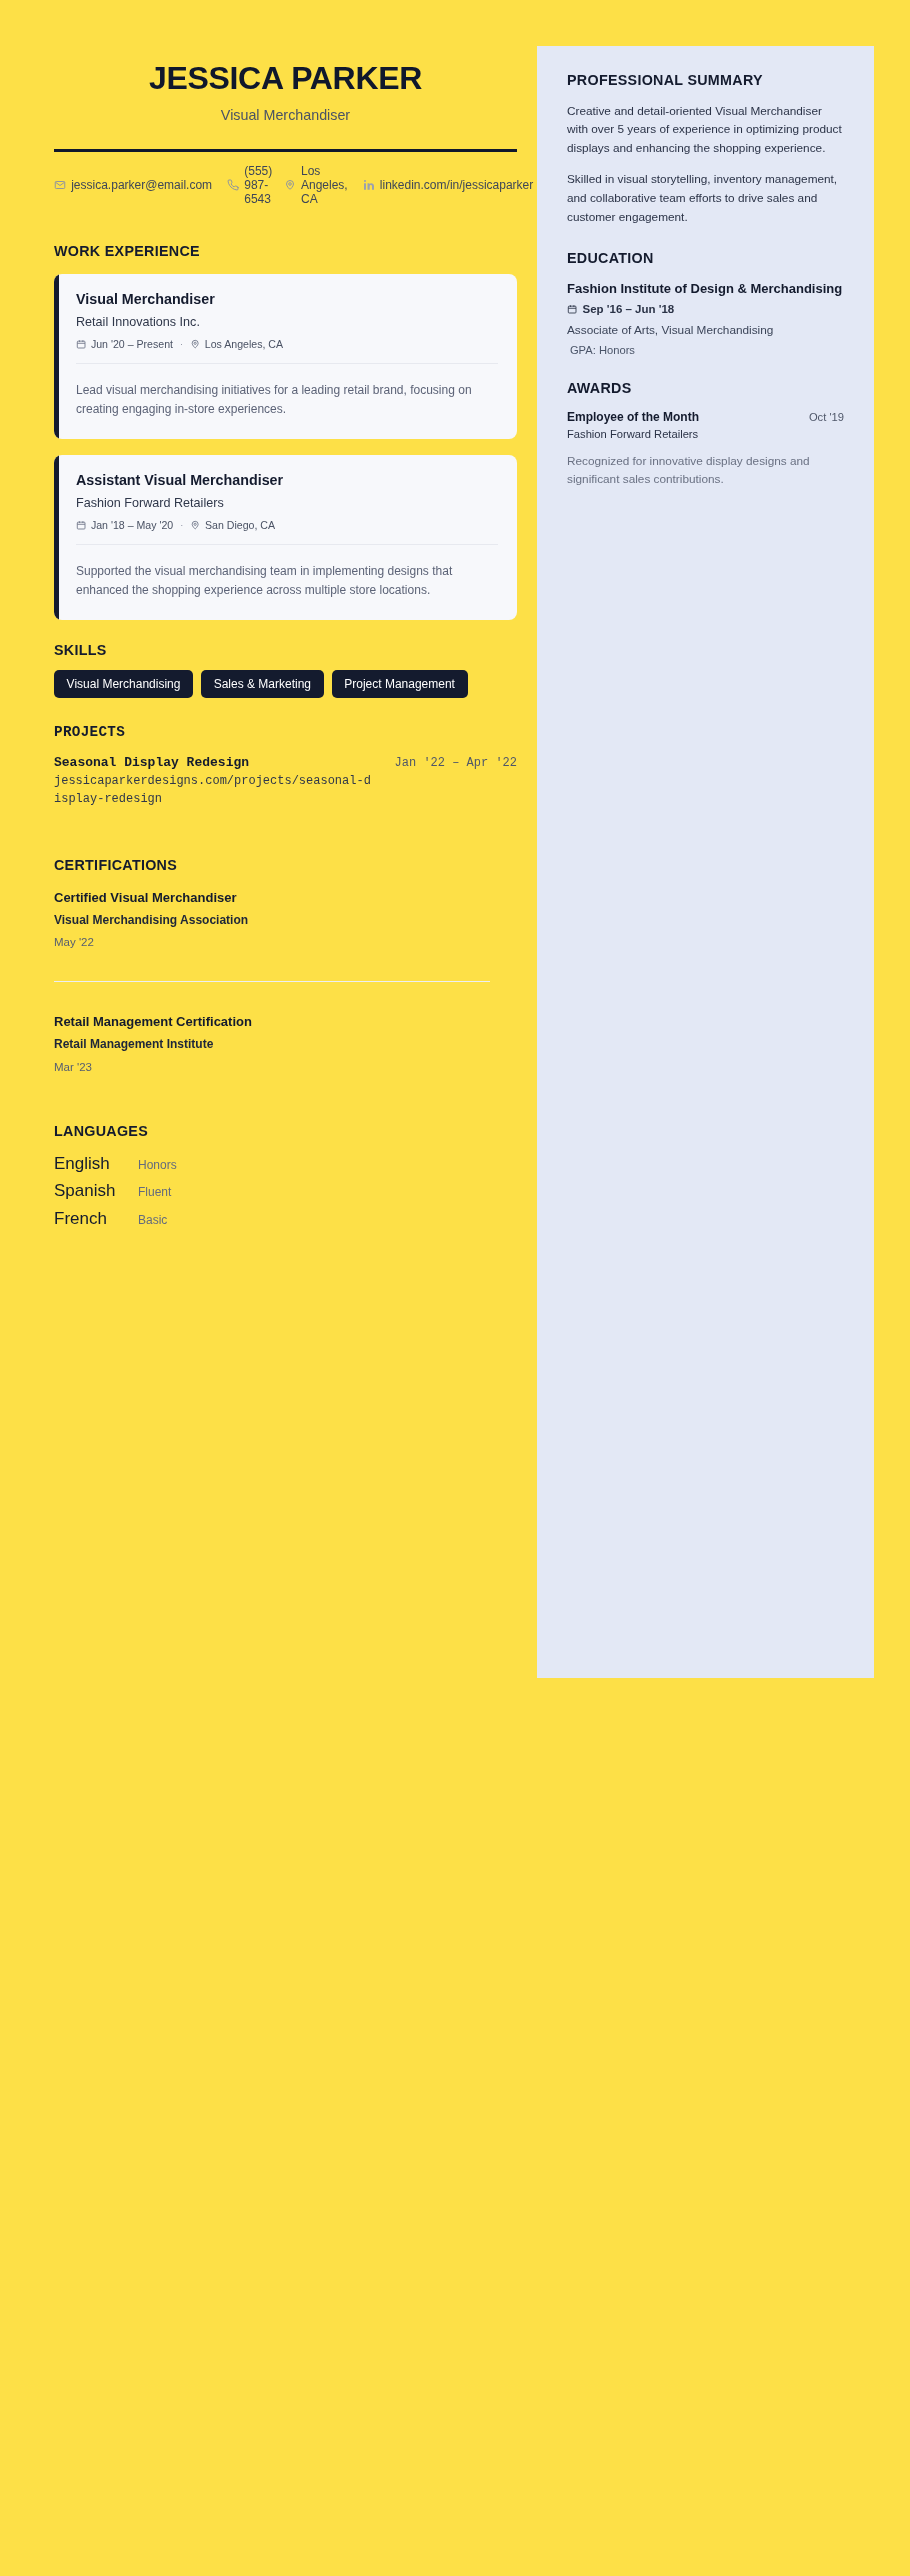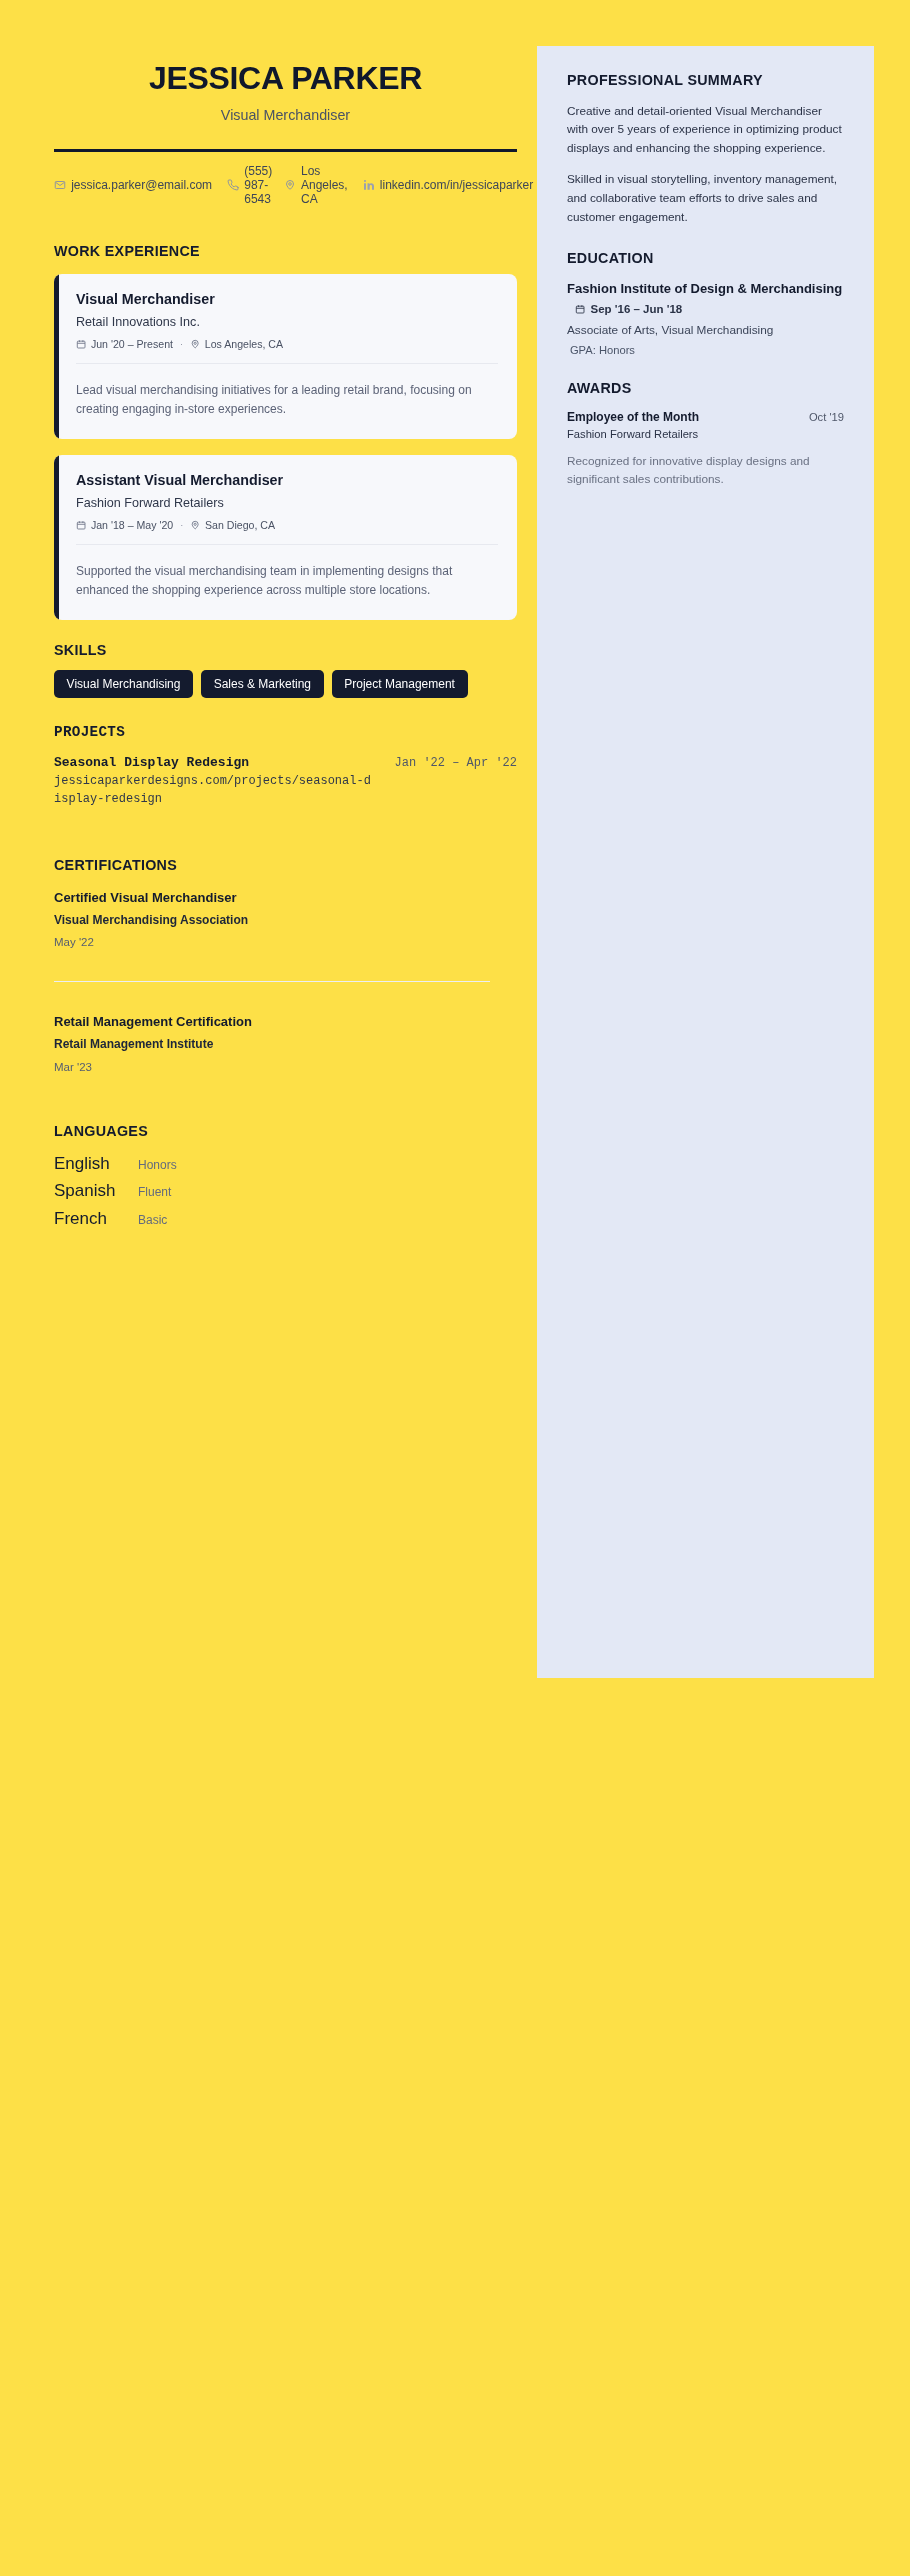--- a/index.html
+++ b/index.html
@@ -56,21 +56,20 @@
     margin-bottom: 5.7px;
   }
   .edu-dates {
     display: flex;
     align-items: center;
     gap: 5.2px;
     font-size: 11.5px;
     font-weight: 700;
     color: #2b3347;
     margin-bottom: 6.9px;
-    margin-left: 8px;
   }
   .edu-degree {
     font-size: 11.8px;
     line-height: 1.5;
     color: #3b4458;
     margin-bottom: 4.6px;
   }
   .edu-gpa {
     font-size: 11.2px;
     color: #4a5468;

